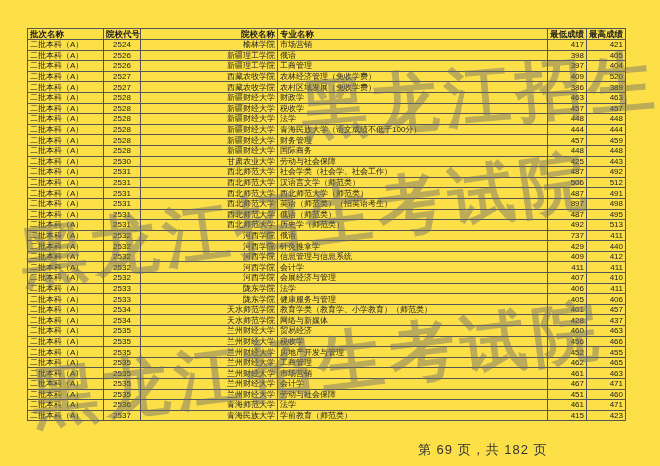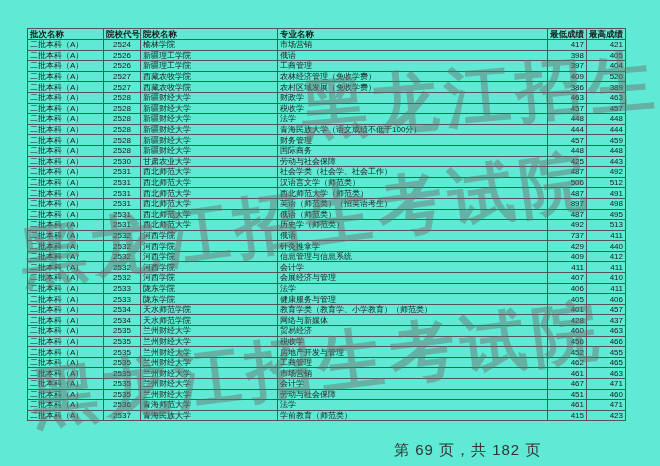--- a/index.html
+++ b/index.html
@@ -1,19 +1,19 @@
 <!DOCTYPE html>
 <html><head>
 <meta charset="utf-8">
 <style>
   html,body{margin:0;padding:0;background:#e8e8e8;}
   #page{
     position:relative;
     width:660px;height:466px;
-    background:#5eead4;
+    background:#fde047;
     overflow:hidden;
     font-family:"Liberation Sans","DejaVu Sans",sans-serif;
     color:#1a1a1a;
   }
   table{
     position:absolute;left:27px;top:28px;
     width:590px;
     border-collapse:collapse;
     table-layout:fixed;
   }
@@ -28,43 +28,43 @@
     font-weight:normal;
   }
   thead th{
     font-weight:bold;
     text-align:center;
     height:10px;
     font-size:8.5px;
   }
   .col-batch{width:71px;text-align:left;}
   .col-code{width:32px;text-align:center;margin-left:32px;}
-  .col-college{width:132px;text-align:left;}
+  .col-college{width:132px;text-align:right;}
   .col-major{width:265px;text-align:left;}
   .col-min{width:34px;text-align:right;}
   .col-max{width:34px;text-align:right;}
   .wm{
     position:absolute;
     font-family:"DejaVu Serif","Liberation Serif",serif;
     font-weight:bold;
     font-size:66px;
     letter-spacing:6px;
     color:#6e6e6e;
     opacity:0.45;
     white-space:nowrap;
     pointer-events:none;
     z-index:5;
   }
   #wm-1{left:300px;top:42px;transform:rotate(-5deg);}
   #wm-2{left:18px;top:175px;transform:rotate(-8deg);}
   #wm-3{left:30px;top:320px;transform:rotate(-7deg);}
   #footer{
     position:absolute;
-    left:394px;top:441px;
-    font-size:15px;
+    left:418px;top:441px;
+    font-size:13px;
     color:#333;
     letter-spacing:1px;
   }
 </style>
 </head>
 <body>
 
 <div id="page">
 
   <table>

